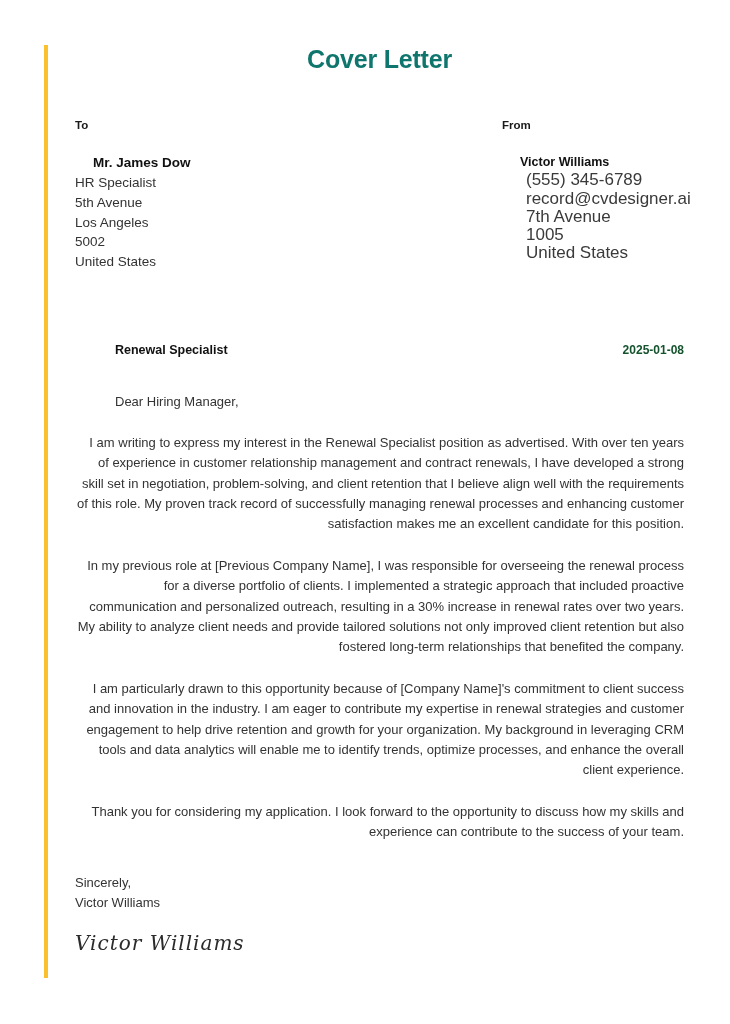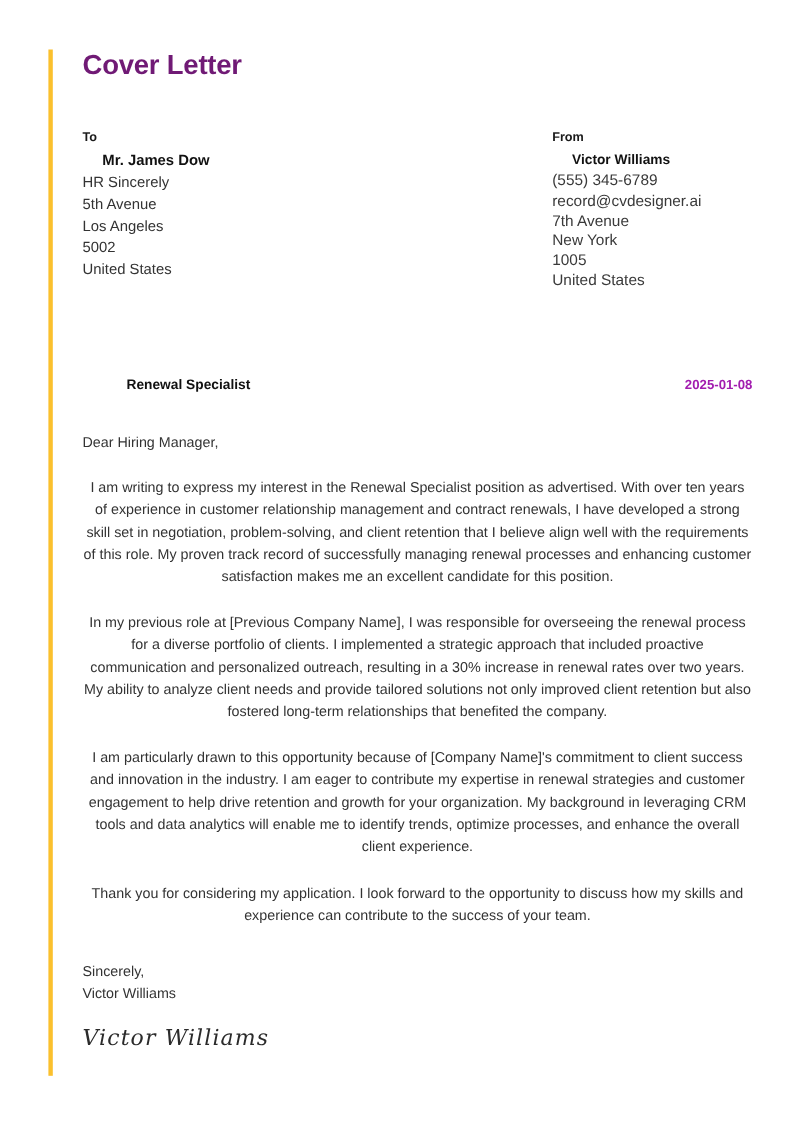--- a/index.html
+++ b/index.html
@@ -39,43 +39,44 @@
     left: 75px;
     top: 45px;
     width: 609px;
   }
 
   
   .doc-title {
     font-size: 25px;
     font-weight: bold;
     letter-spacing: -0.2px;
-    color: #701a75;
+    color: #0f766e;
     margin: 0;
     line-height: 1.15;
+    text-align: center;
   }
 
   
   .address-row {
     position: relative;
     margin-top: 46px;
     min-height: 175px;
   }
   .addr-col {
     position: absolute;
     top: 0;
   }
   .addr-col.to   { left: 0px;   width: 340px; }
   .addr-col.from { left: 427px; width: 190px; }
 
   .addr-label {
     font-size: 11.5px;
     font-weight: bold;
     color: #1a1a1a;
-    margin-bottom: 5px;
+    margin-bottom: 22px;
     line-height: 1;
   }
 
   .addr-name {
     font-weight: bold;
     color: #111111;
     padding-left: 18px;
   }
   .addr-line {
     color: #333333;
@@ -84,58 +85,60 @@
   .to .addr-name,
   .to .addr-line {
     font-size: 13.5px;
     line-height: 19.8px;
   }
   .from .addr-name {
     font-size: 12.5px;
     line-height: 18.2px;
   }
   .from .addr-line {
-    font-size: 14px;
+    font-size: 17px;
     line-height: 18.2px;
     color: #3a3a3a;
+    margin-left: 24px;
   }
 
   
   .subject-row {
     display: flex;
     justify-content: space-between;
     align-items: center;
     margin-top: 48px;
     padding-left: 40px;
   }
   .subject {
     font-size: 12.5px;
     font-weight: bold;
     color: #111111;
   }
   .date {
     font-size: 12px;
     font-weight: bold;
-    color: #a21caf;
+    color: #14532d;
   }
 
   
   .salutation {
     margin-top: 35px;
     font-size: 13px;
     color: #333333;
     line-height: 20px;
+    margin-left: 40px;
   }
 
   .body-para {
     margin-top: 21px;
     font-size: 13px;
     color: #333333;
     line-height: 20.4px;
-    text-align: center;
+    text-align: right;
   }
 
   .closing {
     margin-top: 30px;
     font-size: 13px;
     color: #333333;
     line-height: 20px;
   }
   .closing div { line-height: 20px; }
 
@@ -159,34 +162,33 @@
 
   <div class="content">
 
     <h1 class="doc-title">Cover Letter</h1>
 
     <div class="address-row">
 
       <div class="addr-col to">
         <div class="addr-label">To</div>
         <div class="addr-name">Mr. James Dow</div>
-        <div class="addr-line">HR Sincerely</div>
+        <div class="addr-line">HR Specialist</div>
         <div class="addr-line">5th Avenue</div>
         <div class="addr-line">Los Angeles</div>
         <div class="addr-line">5002</div>
         <div class="addr-line">United States</div>
       </div>
 
       <div class="addr-col from">
         <div class="addr-label">From</div>
         <div class="addr-name">Victor Williams</div>
         <div class="addr-line">(555) 345-6789</div>
         <div class="addr-line">record@cvdesigner.ai</div>
         <div class="addr-line">7th Avenue</div>
-        <div class="addr-line">New York</div>
         <div class="addr-line">1005</div>
         <div class="addr-line">United States</div>
       </div>
 
     </div>
 
     <div class="subject-row">
       <div class="subject">Renewal Specialist</div>
       <div class="date">2025-01-08</div>
     </div>

